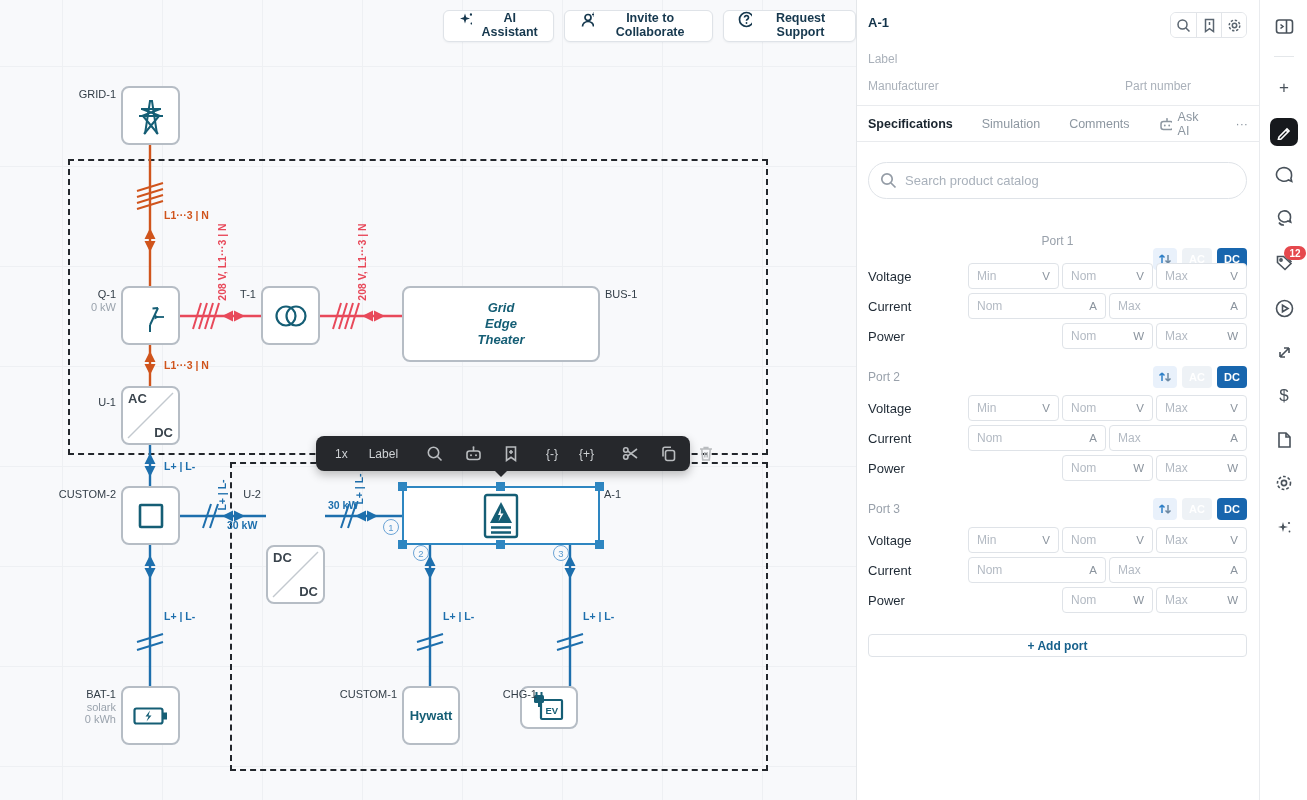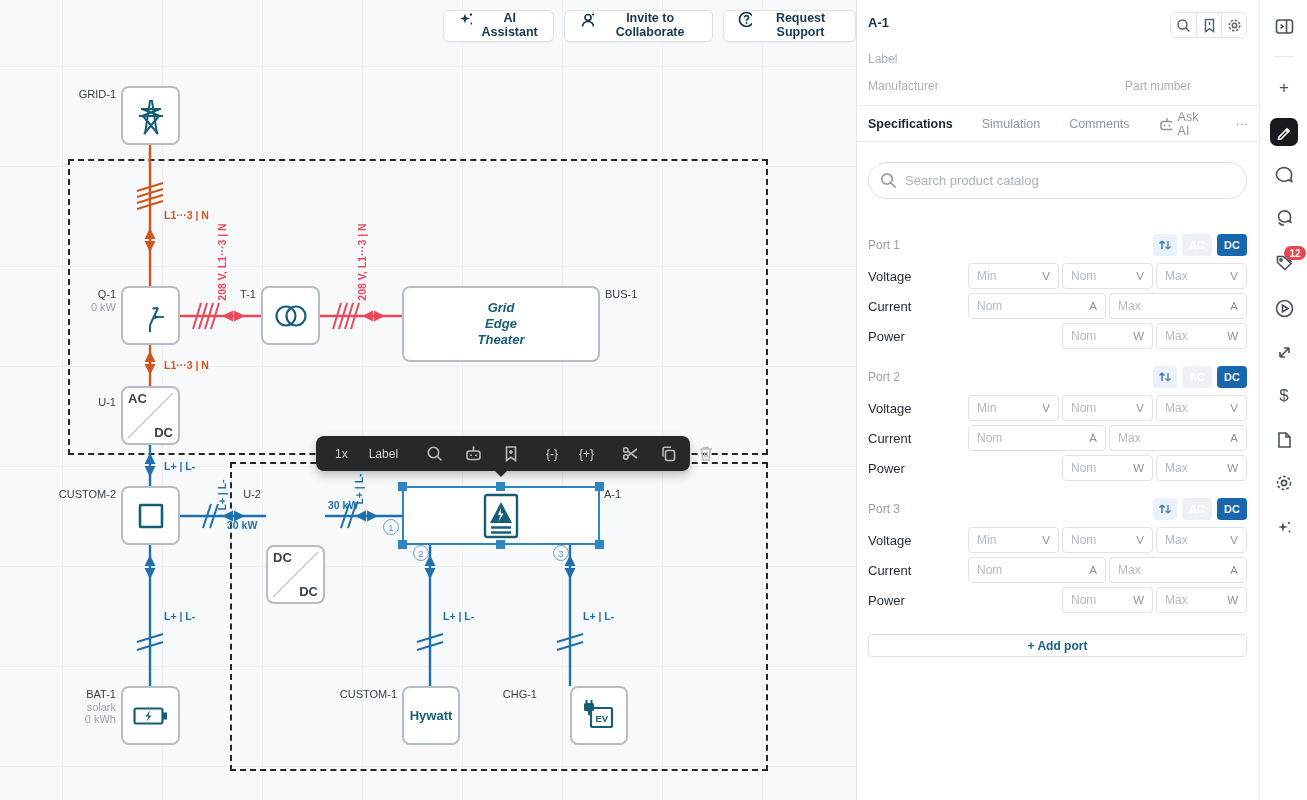--- a/index.html
+++ b/index.html
@@ -60,21 +60,21 @@
   .tab { font-size:12.5px; color:#8d97a1; cursor:pointer; display:flex; align-items:center; gap:6px; }
   .tab.active { color:#19242e; font-weight:700; }
   .tab svg { stroke:#8d97a1; fill:none; stroke-width:1.5; }
   .searchwrap { margin:20px 12px 16px 11px; position:relative; }
   .searchwrap input { width:100%; height:37px; border:1px solid #dfe3e8; border-radius:19px; padding:0 14px 0 36px;
                       font-size:13px; color:#333; outline:none; font-family:inherit; }
   .searchwrap input::placeholder { color:#a9b1bb; }
   .searchwrap svg { position:absolute; left:12px; top:10px; stroke:#949ca6; fill:none; stroke-width:1.7; }
   .ports { padding:0 12px 0 11px; }
   .port-head { display:flex; align-items:center; height:22px; margin-bottom:7px; }
-  .port-head.first { margin-top:35px; } .port-head.next { margin-top:17px; }
+  .port-head.first { margin-top:35px;flex-direction:column; } .port-head.next { margin-top:17px; }
   .pname { font-size:12px; color:#99a1ab; }
   .pctrl { margin-left:auto; display:flex; gap:5px; }
   .sortbtn { width:24px; height:22px; background:#e9f1fb; border-radius:4px; display:flex; align-items:center; justify-content:center; cursor:pointer; }
   .acdc { min-width:30px; height:22px; border-radius:4px; font-size:11px; font-weight:700; display:flex; align-items:center; justify-content:center; cursor:pointer; padding:0 7px; }
   .ac { background:#eef2f6; color:#fff; }
   .dc { background:#1866ae; color:#fff; }
   .prow { display:flex; align-items:center; height:26px; margin-bottom:4px; }
   .plabel { width:100px; font-size:13px; color:#1f2a35; }
   .inputs { display:flex; gap:3px; flex:1; }
   .ibox { position:relative; border:1px solid #dfe3e8; border-radius:4px; height:26px; background:#fff; display:flex; align-items:center; }
@@ -219,21 +219,21 @@
         <rect x="1.5" y="2.5" width="28" height="15" rx="2" fill="none" stroke="#155e75" stroke-width="2.2"></rect>
         <rect x="30" y="6.5" width="4" height="7" fill="#155e75"></rect>
         <path d="M17 4.5 l-4.5 6 h3 l-2 5 5 -6 h-3 z" fill="#155e75"></path>
       </svg>
     </div>
 
     <div class="box" style="left:402px;top:686px;width:58px;height:59px;">
       <span class="bus-text">Hywatt</span>
     </div>
 
-    <div class="box" style="left:570px;top:686px;width:58px;height:59px;">
+    <div class="box" style="left:520px;top:686px;width:58px;height:43px;">
       <svg width="34" height="34" viewBox="0 0 34 34">
         <rect x="9" y="9" width="21" height="19" rx="1" fill="none" stroke="#155e75" stroke-width="2.2"></rect>
         <rect x="2" y="4" width="10" height="8" rx="1.5" fill="#155e75"></rect>
         <path d="M4.5 4 V1 M9.5 4 V1 M7 12 V16" stroke="#155e75" stroke-width="2"></path>
         <text x="13.5" y="23" font-size="9.5" font-weight="bold" fill="#155e75" font-family="Liberation Sans,sans-serif">EV</text>
       </svg>
     </div>
 
     <span class="clabel" style="right:740px;top:88px;">GRID-1</span>
     <span class="clabel" style="right:740px;top:288px;">Q-1</span>

